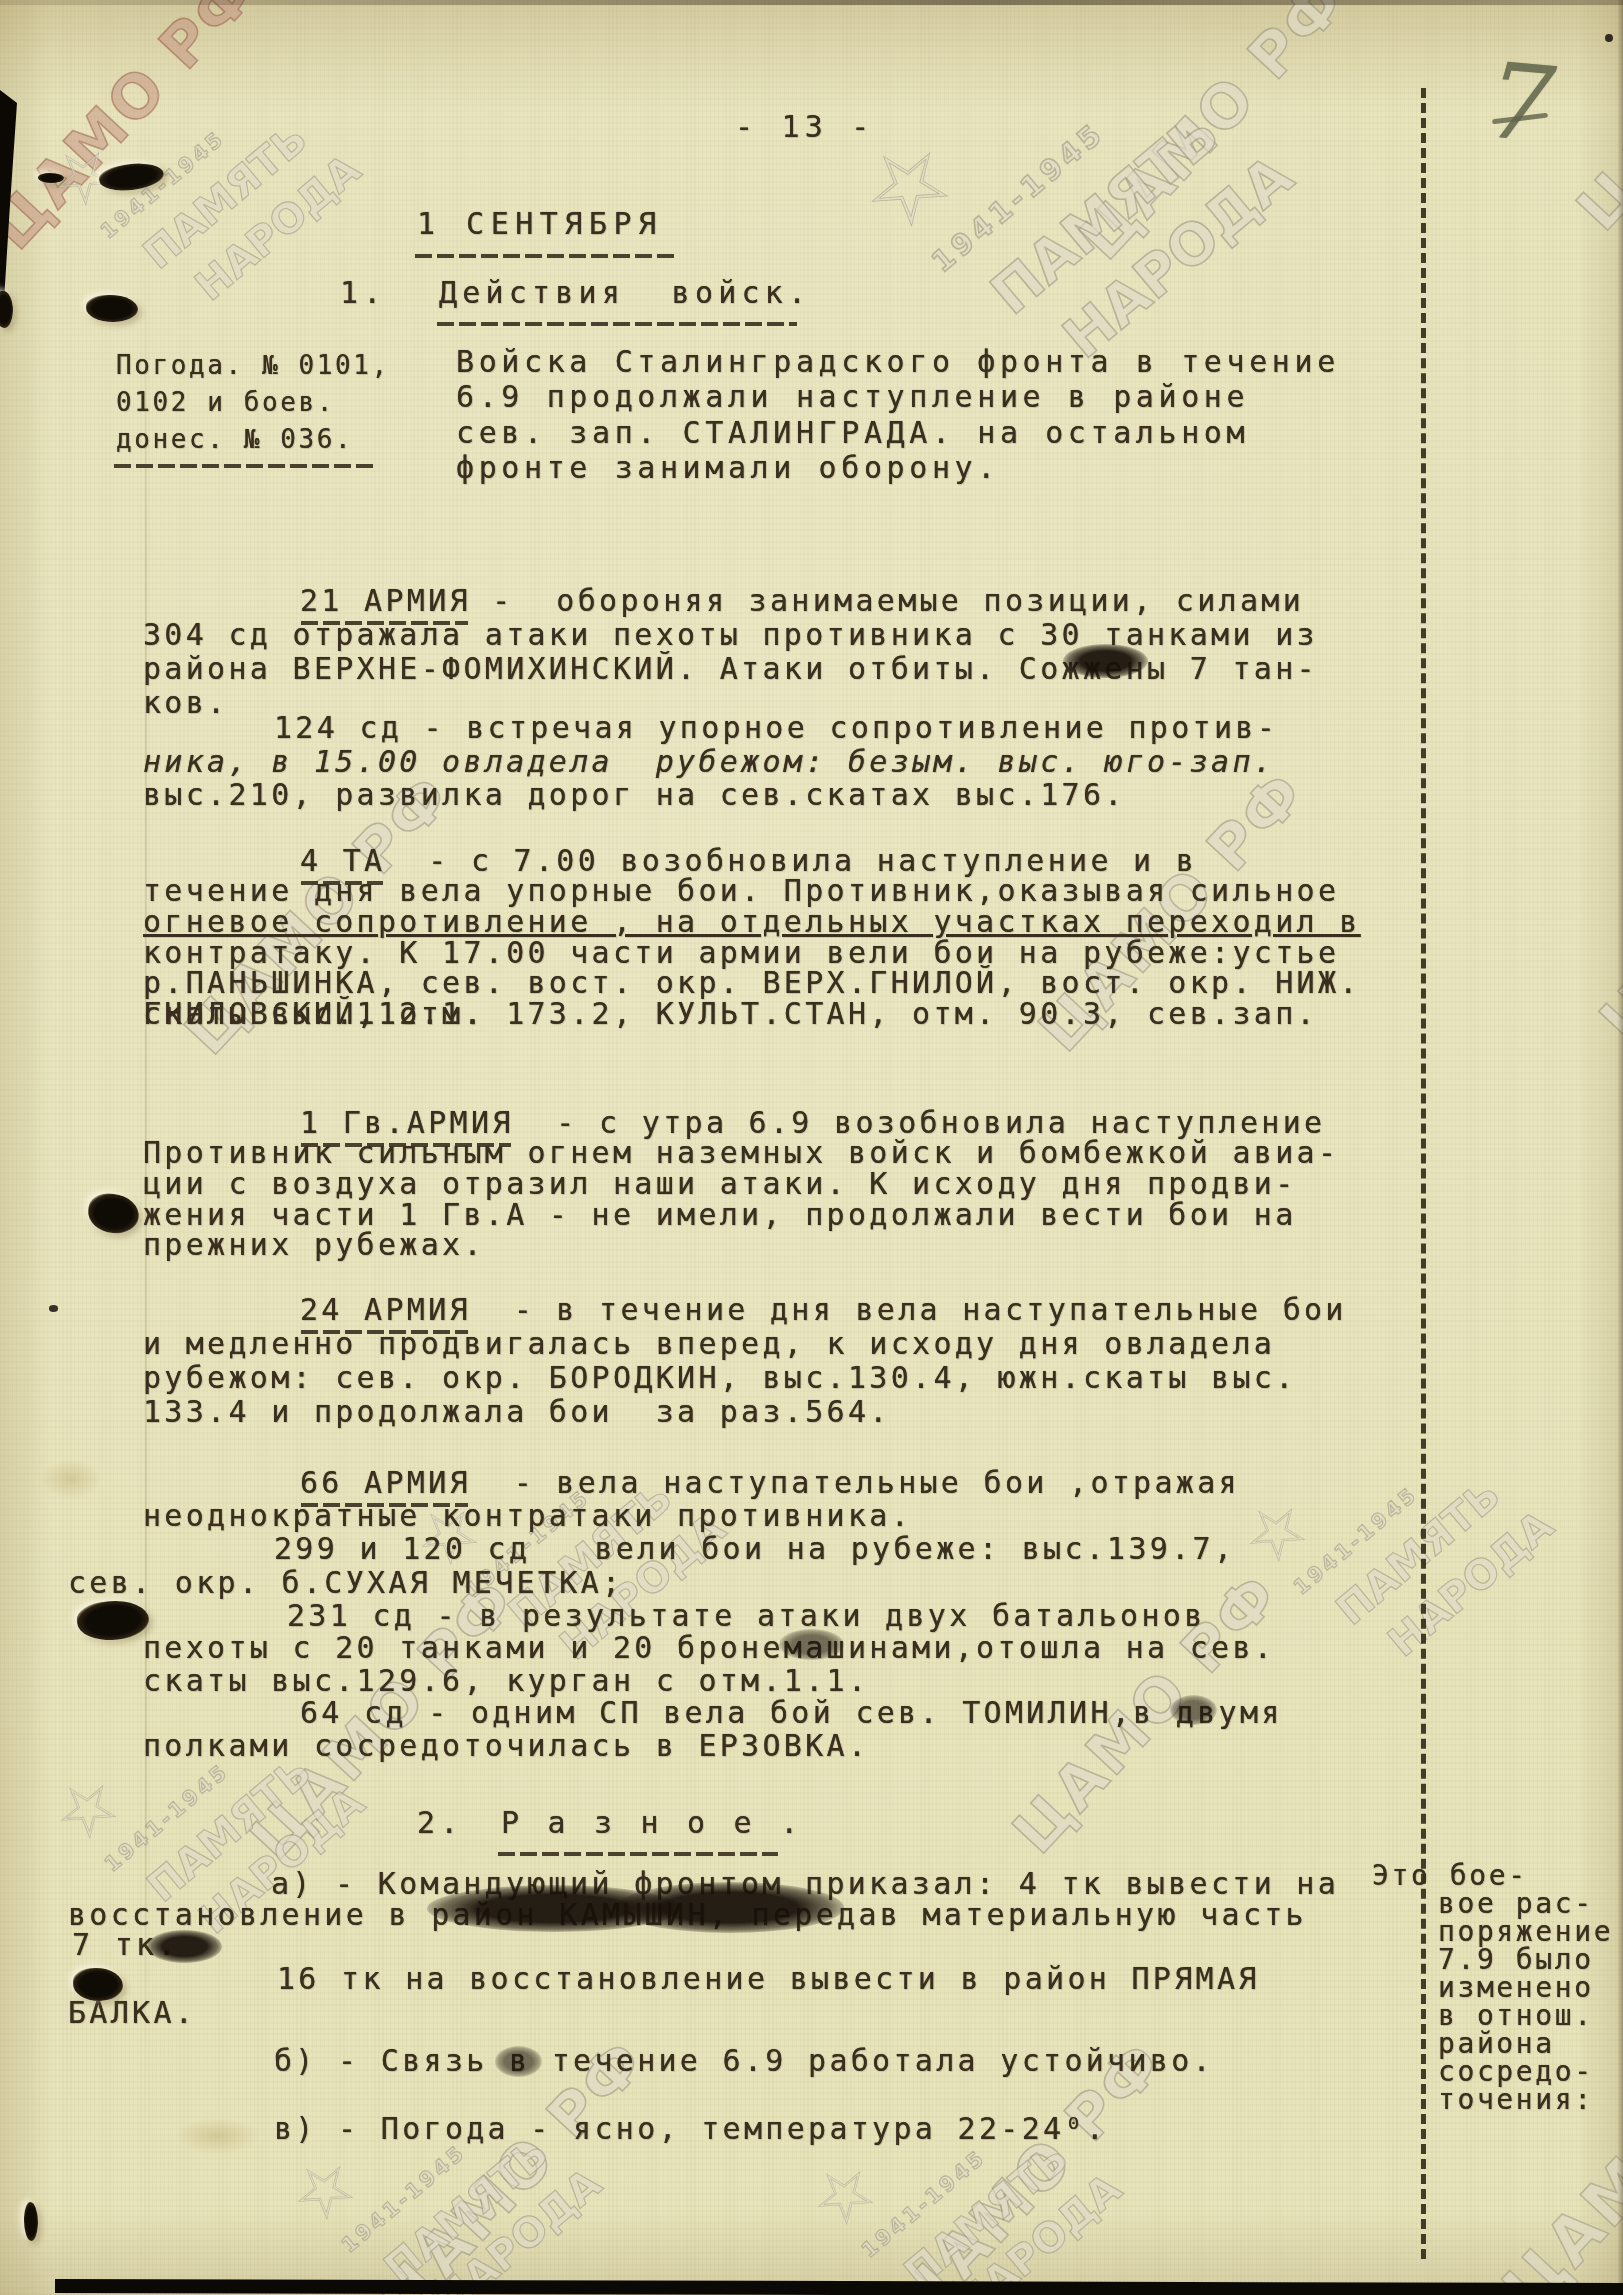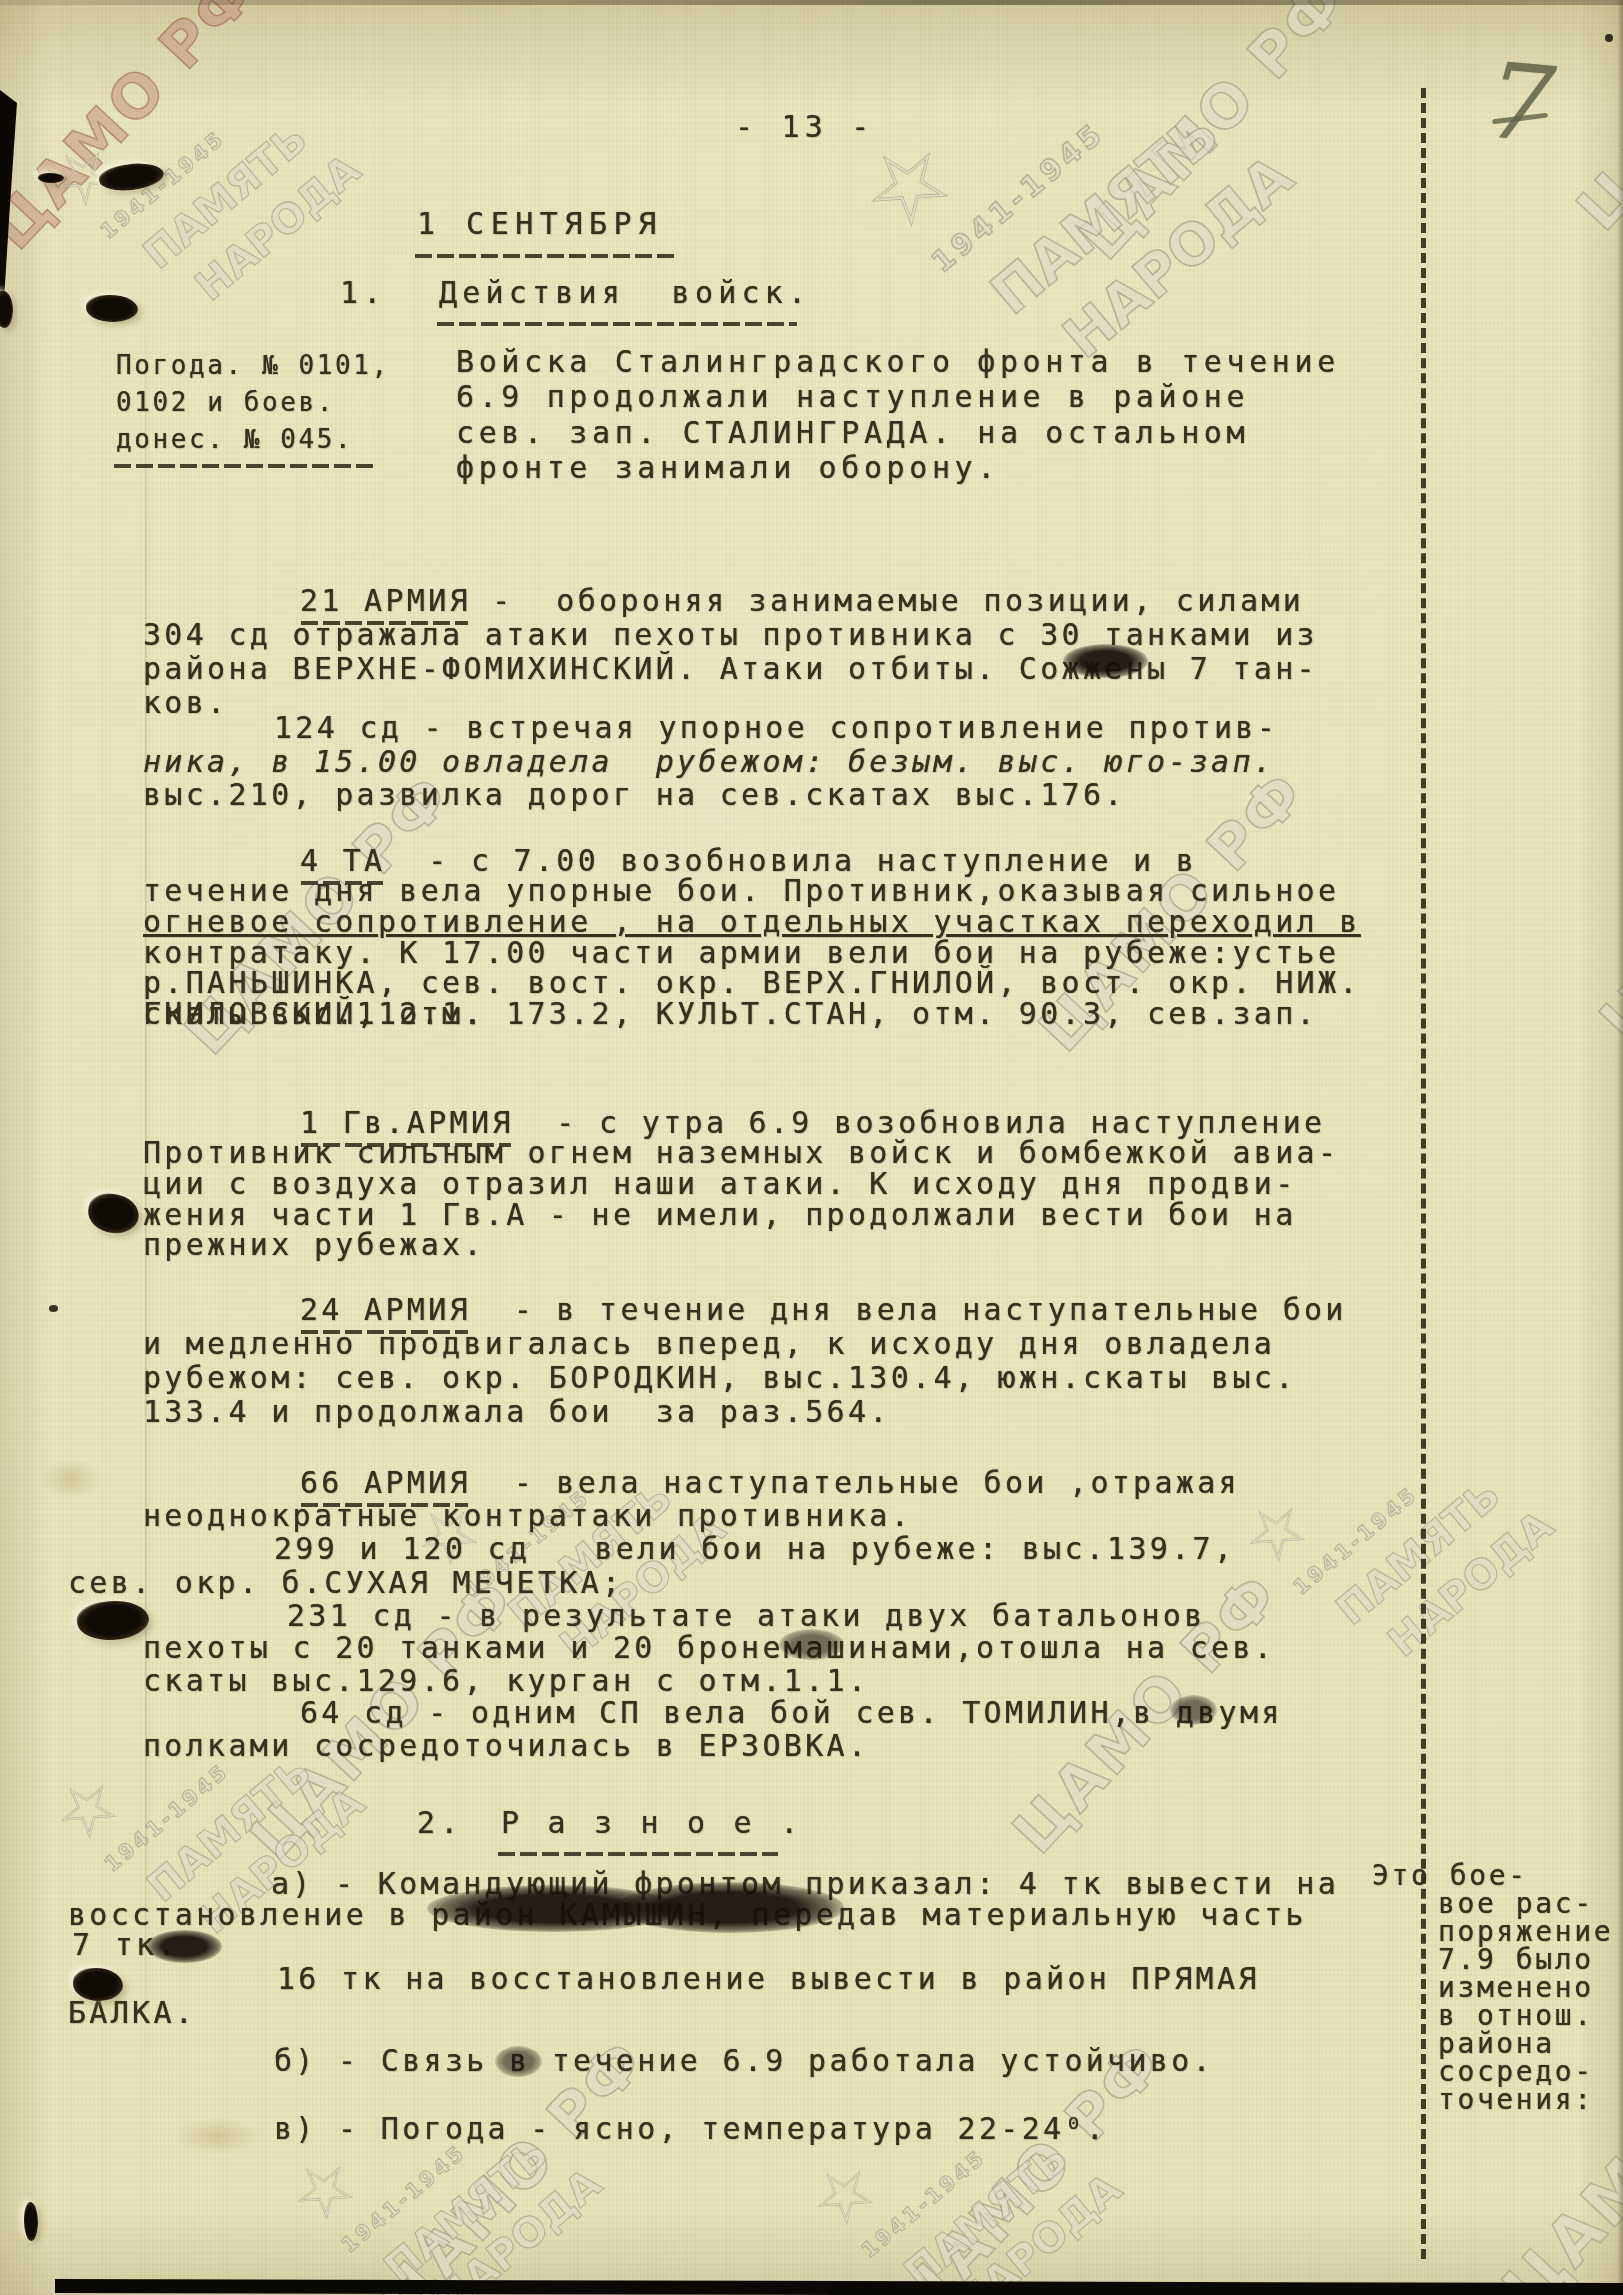--- a/index.html
+++ b/index.html
@@ -161,21 +161,21 @@
   <div class="hw7bar"></div>
 
   <div class="tw h-date" style="left:417px;top:207px;">1 СЕНТЯБРЯ</div>
   <div class="dashline" style="left:415px;top:254px;width:261px;"></div>
   <div class="tw hdr" style="left:340px;top:276px;">1.</div>
   <div class="tw hdr" style="left:439px;top:276px;">Действия  войск.</div>
   <div class="dashline" style="left:437px;top:322px;width:360px;"></div>
 
   <div class="tw lbl" style="left:116px;top:347px;">Погода. № 0101,</div>
   <div class="tw lbl" style="left:116px;top:384px;">0102 и боев.</div>
-  <div class="tw lbl" style="left:116px;top:421px;">донес. № 045.</div>
+  <div class="tw lbl" style="left:116px;top:421px;">донес. № 036.</div>
   <div class="dashline" style="left:114px;top:464px;width:261px;"></div>
 
   <div class="tw intro" style="left:456px;top:344px;">Войска Сталинградского фронта в течение</div>
   <div class="tw intro" style="left:456px;top:379px;">6.9 продолжали наступление в районе</div>
   <div class="tw intro" style="left:456px;top:415px;">сев. зап. СТАЛИНГРАДА. на остальном</div>
   <div class="tw intro" style="left:456px;top:450px;">фронте занимали оборону.</div>
 
 
   <div class="tw" style="left:300px;top:584px;"><span class="u">21 АРМИЯ</span><span> -  обороняя занимаемые позиции, силами</span></div>
   <div class="tw" style="left:143px;top:618px;">304 сд отражала атаки пехоты противника с 30 танками из</div>

